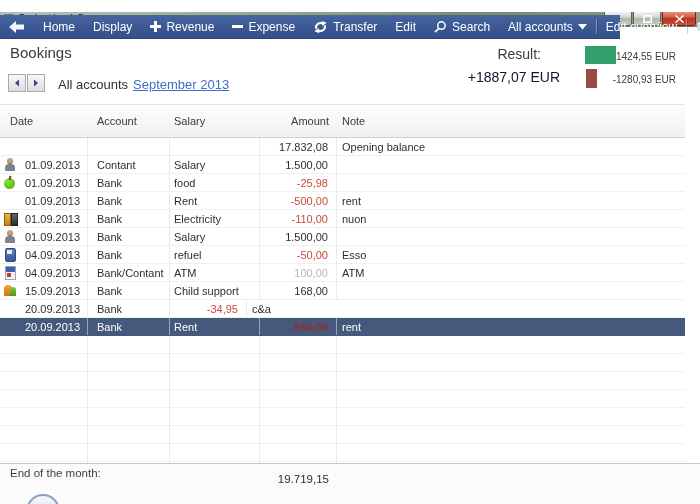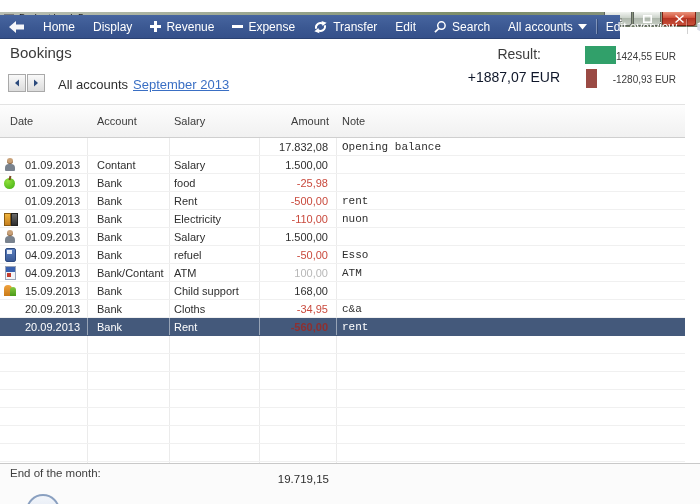--- a/index.html
+++ b/index.html
@@ -77,21 +77,21 @@
     color:#3c3c3c;
   }
   .c-date    { width:88px; }
   .c-account { width:82px; padding-left:9px; }
   .c-group   { width:90px; padding-left:4px; }
   .c-amount  { width:77px; text-align:right; padding-right:8px; }
   .c-note    { width:348px; padding-left:5px; }
   .thead .c-date { padding-left:10px; }
   .trow { display:flex; height:18px; align-items:center; border-bottom:1px solid #f0f0f0; background:#fff; }
   .trow .td { height:100%; display:flex; align-items:center; border-right:1px solid #ebebeb; overflow:hidden; white-space:nowrap; }
-  .trow .td.c-note { border-right:none;font-family:Liberation Mono, monospace; }
+  .trow .td.c-note { border-right:none; }
   .trow .td.c-amount { justify-content:flex-end; }
   .trow.selected { background:#44597b; color:#fff; border-bottom-color:#44597b; }
   .trow.selected .td { border-right-color:rgba(255,255,255,0.45); }
   .amt-neutral { color:#2e2e2e; }
   .amt-negative { color:#c94a3d; }
   .amt-transfer { color:#b8b8b8; }
   .trow.selected .amt-negative { color:#8e3030; font-weight:bold; }
   .dtext { }
   
   .ri { display:inline-block; width:14px; height:13px; margin:0 8px 0 3px; position:relative; flex:none; }
@@ -335,21 +335,20 @@
         <div class="td c-group">Child support</div>
         <div class="td c-amount amt-neutral">168,00</div>
         <div class="td c-note"></div>
       </div>
       <div class="trow">
         <div class="td c-date">
           <span class="ri"></span>
           <span class="dtext">20.09.2013</span>
         </div>
         <div class="td c-account">Bank</div>
-        <div class="td c-group">Cloths</div>
         <div class="td c-amount amt-negative">-34,95</div>
         <div class="td c-note">c&amp;a</div>
       </div>
       <div class="trow selected">
         <div class="td c-date">
           <span class="ri"></span>
           <span class="dtext">20.09.2013</span>
         </div>
         <div class="td c-account">Bank</div>
         <div class="td c-group">Rent</div>

